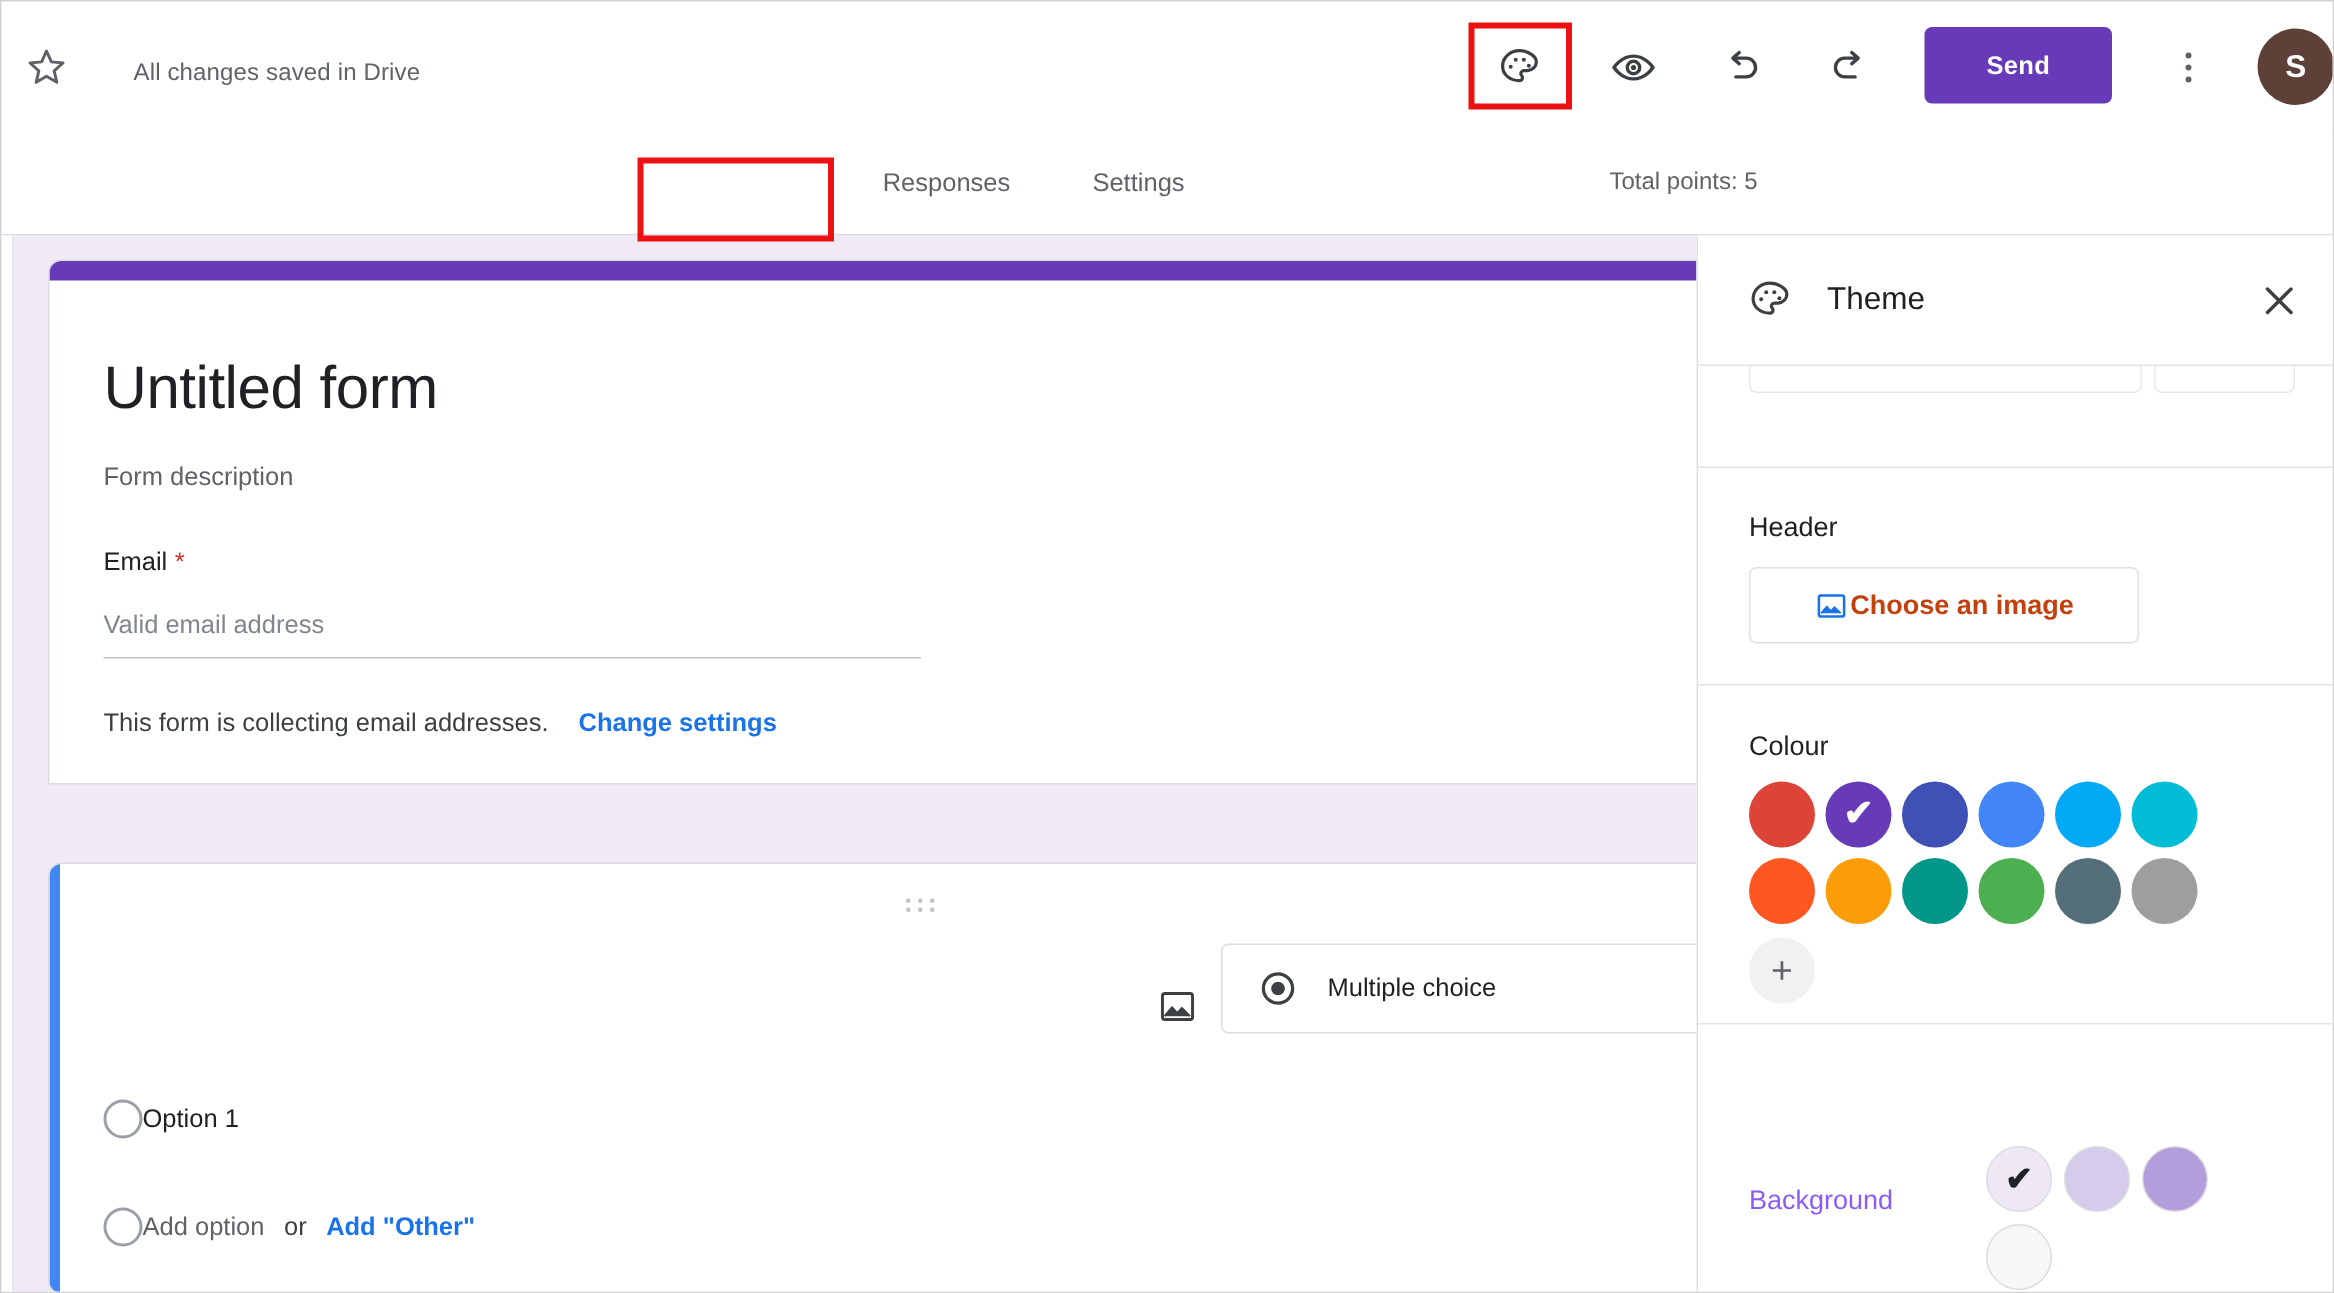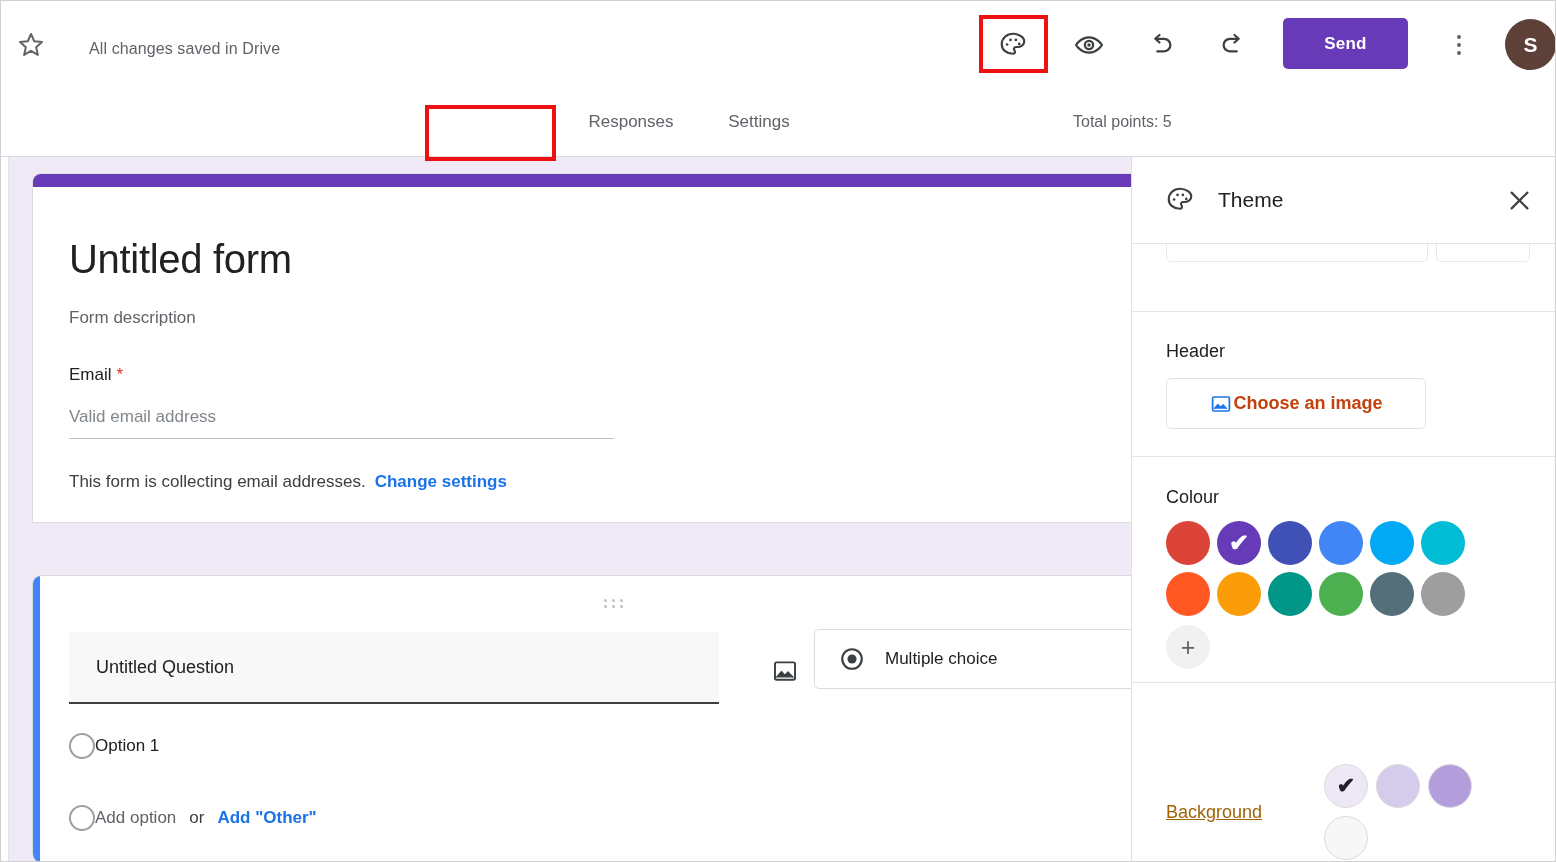--- a/index.html
+++ b/index.html
@@ -151,21 +151,21 @@
     width: 545px;
     font-size: 17px; color: #80868b;
     padding-bottom: 11px;
     border-bottom: 1px solid #bdc1c6;
   }
   .collect-note {
     margin-top: 33px;
     font-size: 17px; color: #3c4043;
   }
   .collect-note a {
-    color: #1a73e8; text-decoration: none; font-weight: bold; margin-left: 9px;
+    color: #1a73e8; text-decoration: none; font-weight: bold; margin-left: 20px;
   }
 
   
   .question-card {
     position: absolute; left: 31px; top: 418px;
     width: 1110px; height: 288px;
     background: #ffffff;
     border: 1px solid #dadce0;
     border-radius: 9px;
     overflow: hidden;
@@ -285,21 +285,21 @@
   .swatch-check { color: #ffffff; font-size: 24px; line-height: 1; font-weight: bold; }
   .add-colour-btn {
     position: absolute; left: 34px; top: 168px;
     width: 44px; height: 44px; border-radius: 50%;
     background: #f1f1f1;
     display: flex; align-items: center; justify-content: center;
     color: #5f6368; font-size: 25px; cursor: pointer;
   }
 
   .sect-bg { position: absolute; left: 0; top: 438px; width: 426px; height: 180px; }
-  .bg-label { position: absolute; left: 34px; top: 120px; font-size: 18px; color: #a16207; text-decoration: underline; }
+  .bg-label { position: absolute; left: 34px; top: 108px; font-size: 18px; color: #8b5cf6; }
   .bg-swatch {
     position: absolute; width: 44px; height: 44px; border-radius: 50%;
     border: 1px solid #dadce0; cursor: pointer;
     display: flex; align-items: center; justify-content: center;
   }
   #bg-sw-0 { left: 192px; top: 82px; }
   #bg-sw-1 { left: 244px; top: 82px; }
   #bg-sw-2 { left: 296px; top: 82px; }
   #bg-sw-3 { left: 192px; top: 134px; }
   .bg-check { color: #202124; font-size: 22px; font-weight: bold; line-height: 1; }
@@ -402,21 +402,20 @@
 
       <div class="drag-handle">
         <i></i>
           <i></i>
           <i></i>
           <i></i>
           <i></i>
           <i></i>
       </div>
 
-      <div class="q-title-box">Untitled Question</div>
 
       <div class="q-image-btn">
         <svg width="28" height="28" viewBox="0 0 24 24" fill="none" stroke="#3c4043" stroke-width="1.7">
           <rect x="3.4" y="4.6" width="17.2" height="14.8" rx="1.4"></rect>
           <path d="M4.6 17.5l4.3-5 3 3.3 2.6-2.9 4.6 4.6" fill="#3c4043" stroke="#3c4043" stroke-width="1.2" stroke-linejoin="round"></path>
         </svg>
       </div>
 
       <div class="q-type-select">
         <span>

